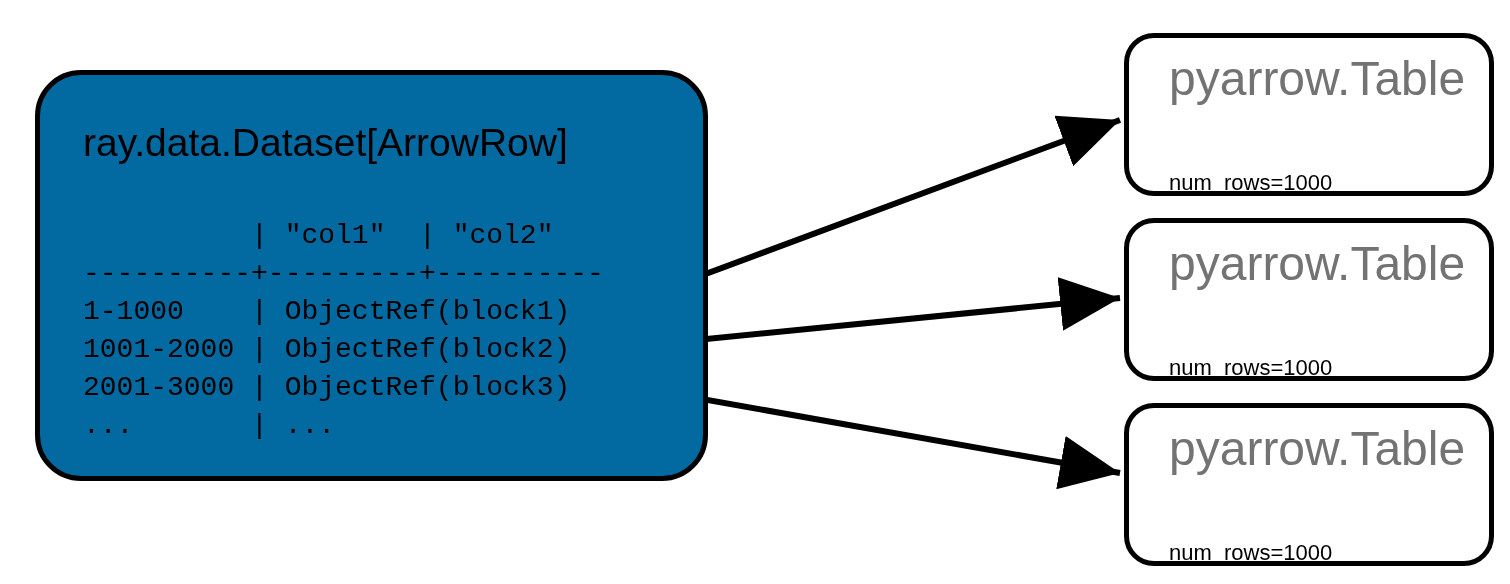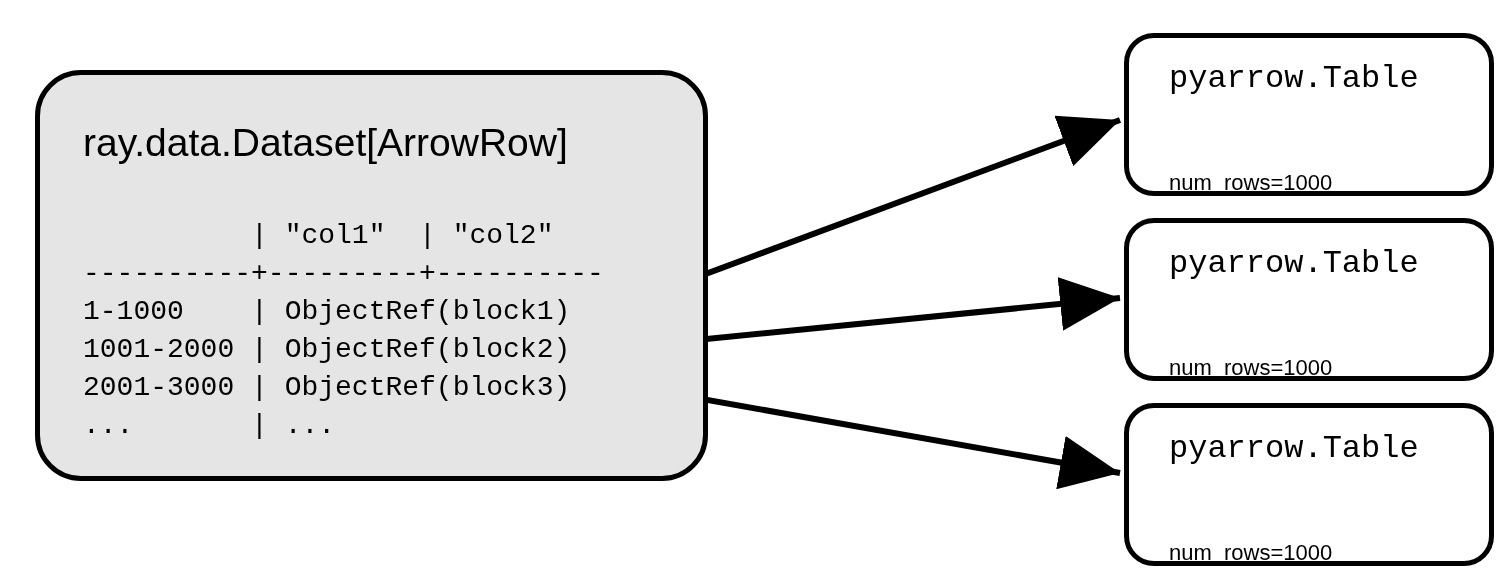--- a/index.html
+++ b/index.html
@@ -27,21 +27,21 @@
   
   .dataset-box {
     position: absolute;
     left: 35px;
     top: 70px;
     width: 673px;
     height: 411px;
     box-sizing: border-box;
     border: 5px solid #000000;
     border-radius: 46px;
-    background: #e5e5e5;
+    background: #0369a1;
     z-index: 2;
   }
   .dataset-title {
     position: absolute;
     left: 43px;
     top: 46px;
     font-family: "Liberation Sans", sans-serif;
     font-size: 39px;
     line-height: 44px;
     color: #000000;
@@ -73,24 +73,24 @@
     z-index: 2;
   }
   .pa-box-1 { top: 33px; }
   .pa-box-2 { top: 218px; }
   .pa-box-3 { top: 403px; }
 
   .pa-title {
     position: absolute;
     left: 40px;
     top: 18px;
-    font-family: Liberation Mono, monospace;
-    font-size: 32px;
+    font-family: Liberation Sans, sans-serif;
+    font-size: 48px;
     line-height: 46px;
-    color: #000000;
+    color: #737373;
     white-space: pre;
   }
   .pa-meta {
     position: absolute;
     left: 40px;
     top: 72px;
     font-family: "Liberation Sans", sans-serif;
     font-size: 22px;
     line-height: 29px;
     color: #000000;

